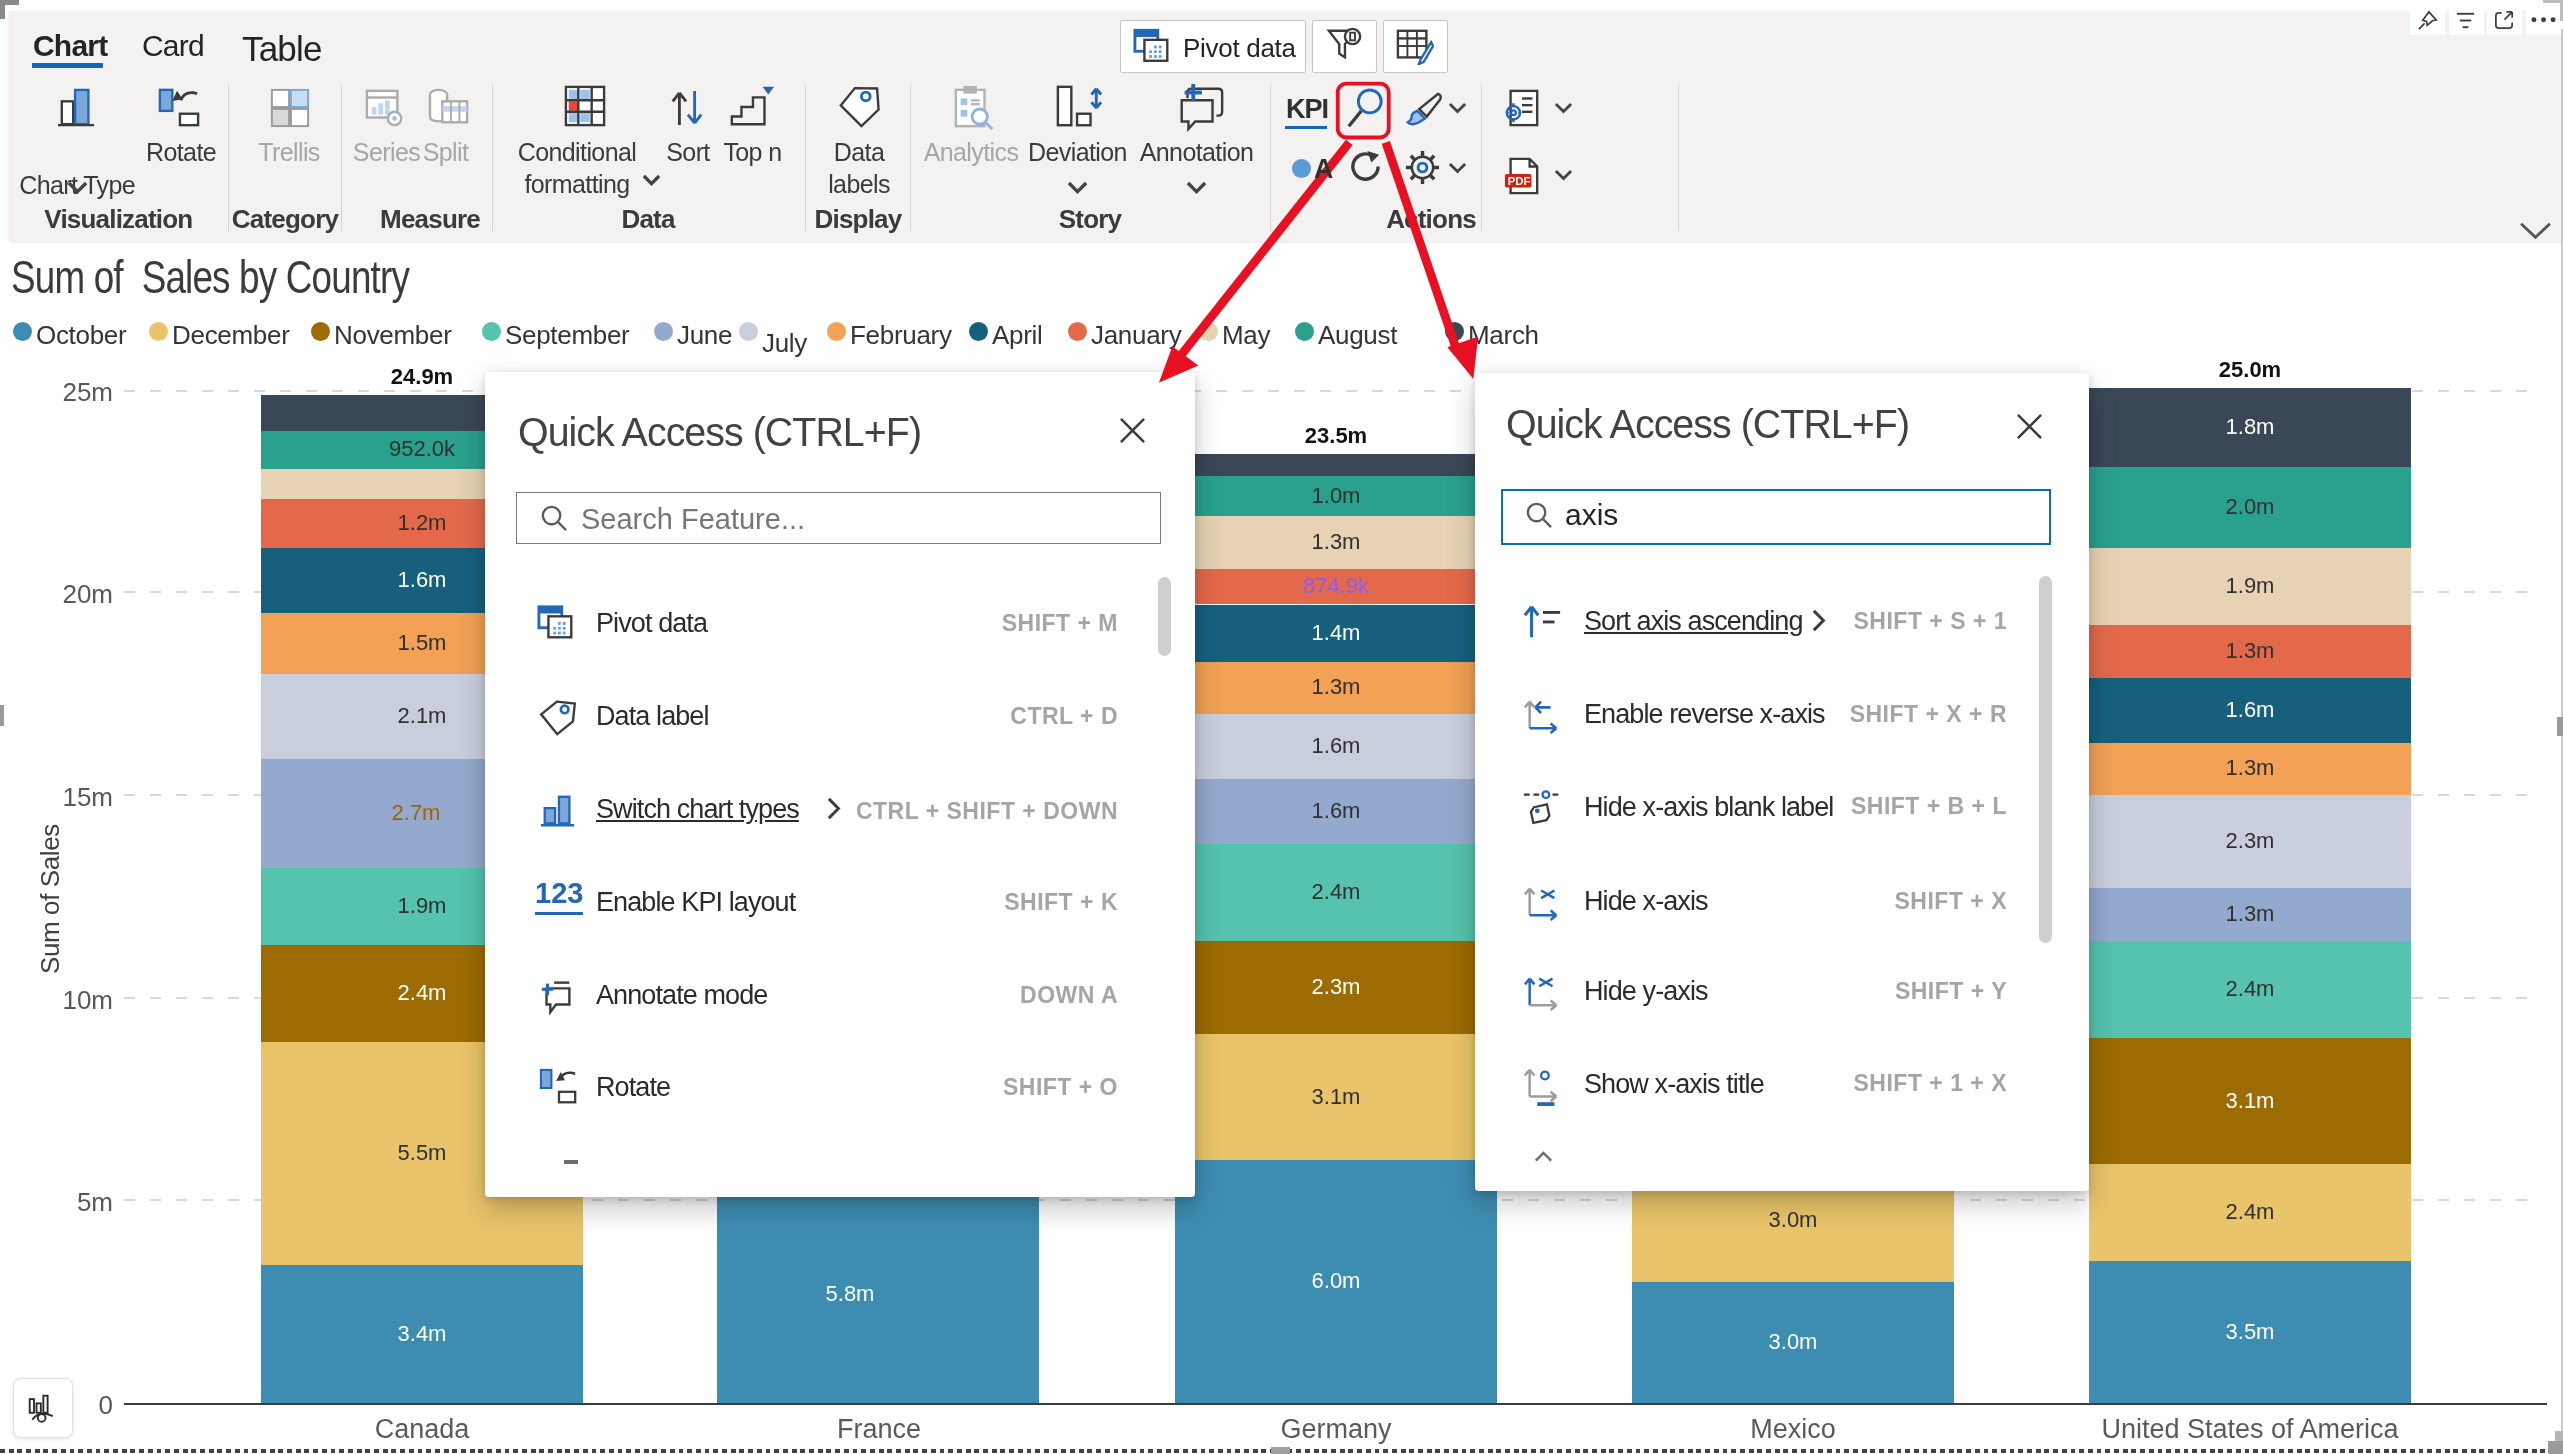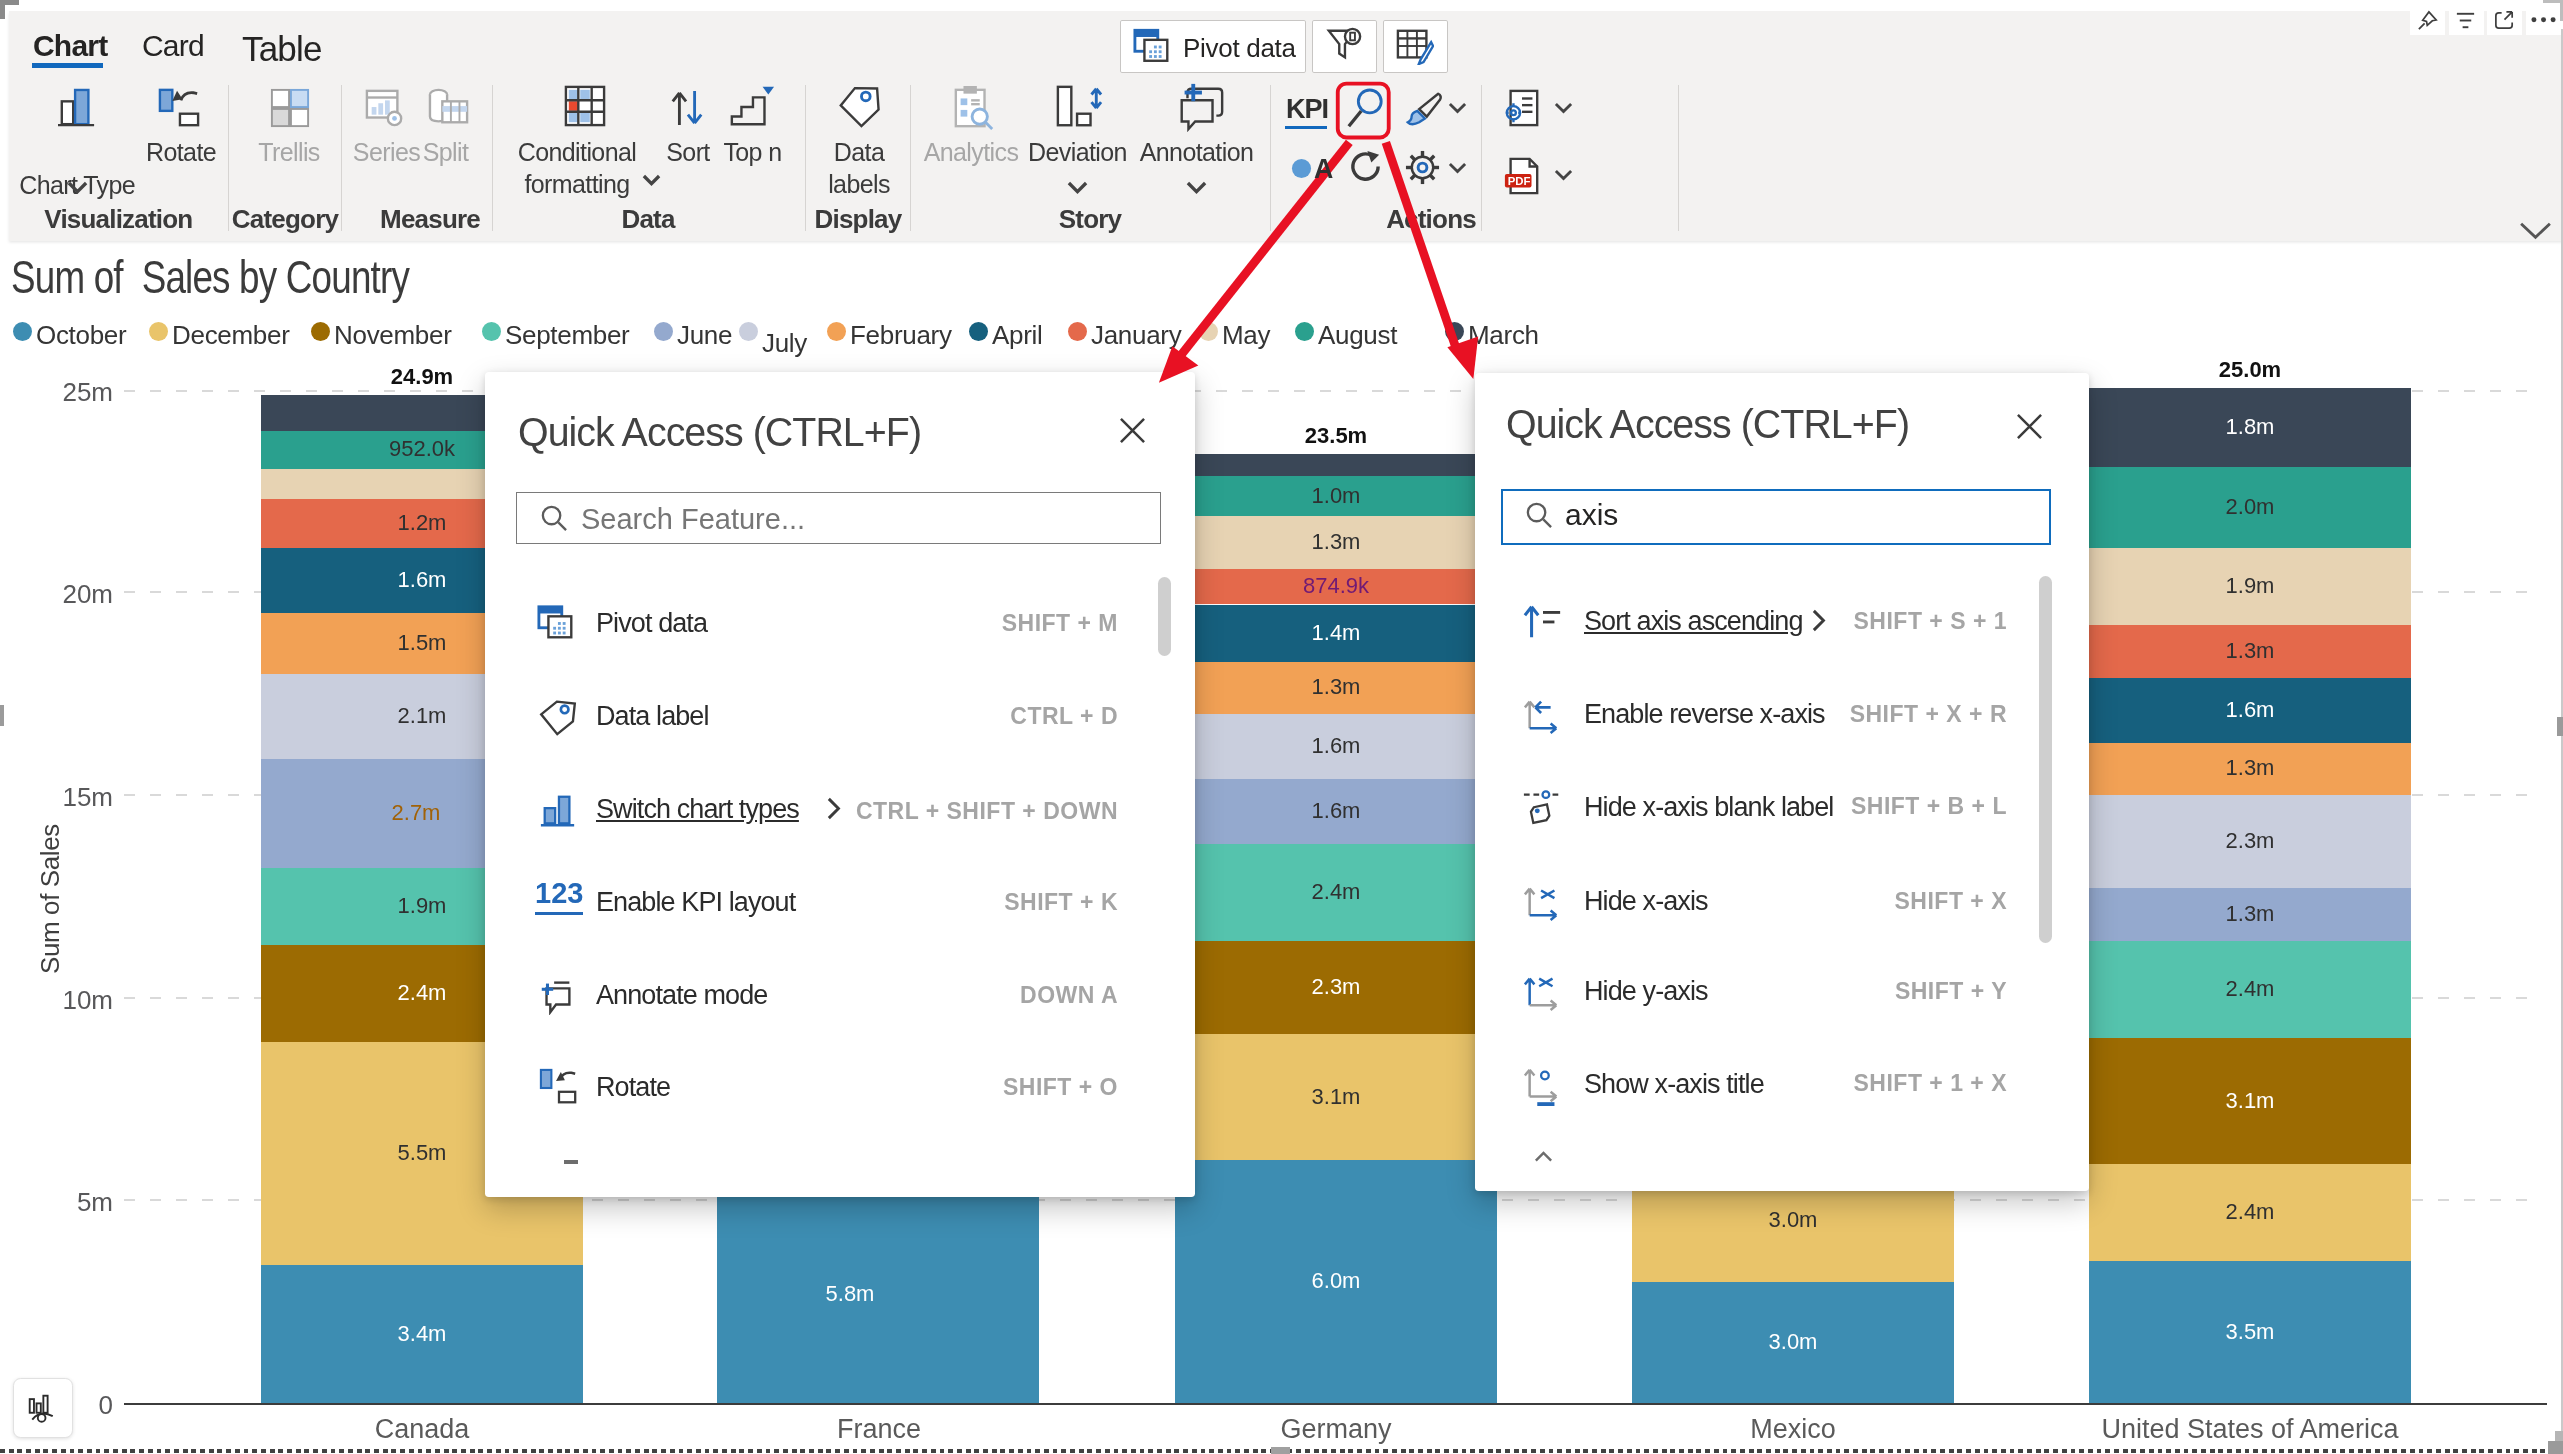--- a/index.html
+++ b/index.html
@@ -408,21 +408,21 @@
 <div class="abs dlab" style="left:1175px;top:879px;width:322px;color:#303030">2.4m</div>
 <div class="abs" style="left:1175px;top:779px;width:322px;height:65px;background:#94a9ce"></div>
 <div class="abs dlab" style="left:1175px;top:798px;width:322px;color:#303030">1.6m</div>
 <div class="abs" style="left:1175px;top:714px;width:322px;height:65px;background:#c9cedd"></div>
 <div class="abs dlab" style="left:1175px;top:733px;width:322px;color:#303030">1.6m</div>
 <div class="abs" style="left:1175px;top:661px;width:322px;height:53px;background:#f2a155"></div>
 <div class="abs dlab" style="left:1175px;top:674px;width:322px;color:#303030">1.3m</div>
 <div class="abs" style="left:1175px;top:605px;width:322px;height:57px;background:#16607e"></div>
 <div class="abs dlab" style="left:1175px;top:620px;width:322px;color:#ffffff">1.4m</div>
 <div class="abs" style="left:1175px;top:569px;width:322px;height:35px;background:#e4694b"></div>
-<div class="abs dlab" style="left:1175px;top:573px;width:322px;color:#701a75">874.9k</div>
+<div class="abs dlab" style="left:1175px;top:573px;width:322px;color:#8b5cf6">874.9k</div>
 <div class="abs" style="left:1175px;top:516px;width:322px;height:53px;background:#e7d3b3"></div>
 <div class="abs dlab" style="left:1175px;top:529px;width:322px;color:#303030">1.3m</div>
 <div class="abs" style="left:1175px;top:476px;width:322px;height:40px;background:#2aa08e"></div>
 <div class="abs dlab" style="left:1175px;top:483px;width:322px;color:#303030">1.0m</div>
 <div class="abs" style="left:1175px;top:454px;width:322px;height:22px;background:#3a4757"></div>
 <div class="abs tlab" style="left:1175px;top:423px;width:322px">23.5m</div>
 <div class="abs xlab" style="left:1098px;top:1414px;width:476px">Germany</div>
 <div class="abs" style="left:1632px;top:1282px;width:322px;height:122px;background:#3d8db2"></div>
 <div class="abs dlab" style="left:1632px;top:1329px;width:322px;color:#ffffff">3.0m</div>
 <div class="abs" style="left:1632px;top:1160px;width:322px;height:122px;background:#e9c46a"></div>

